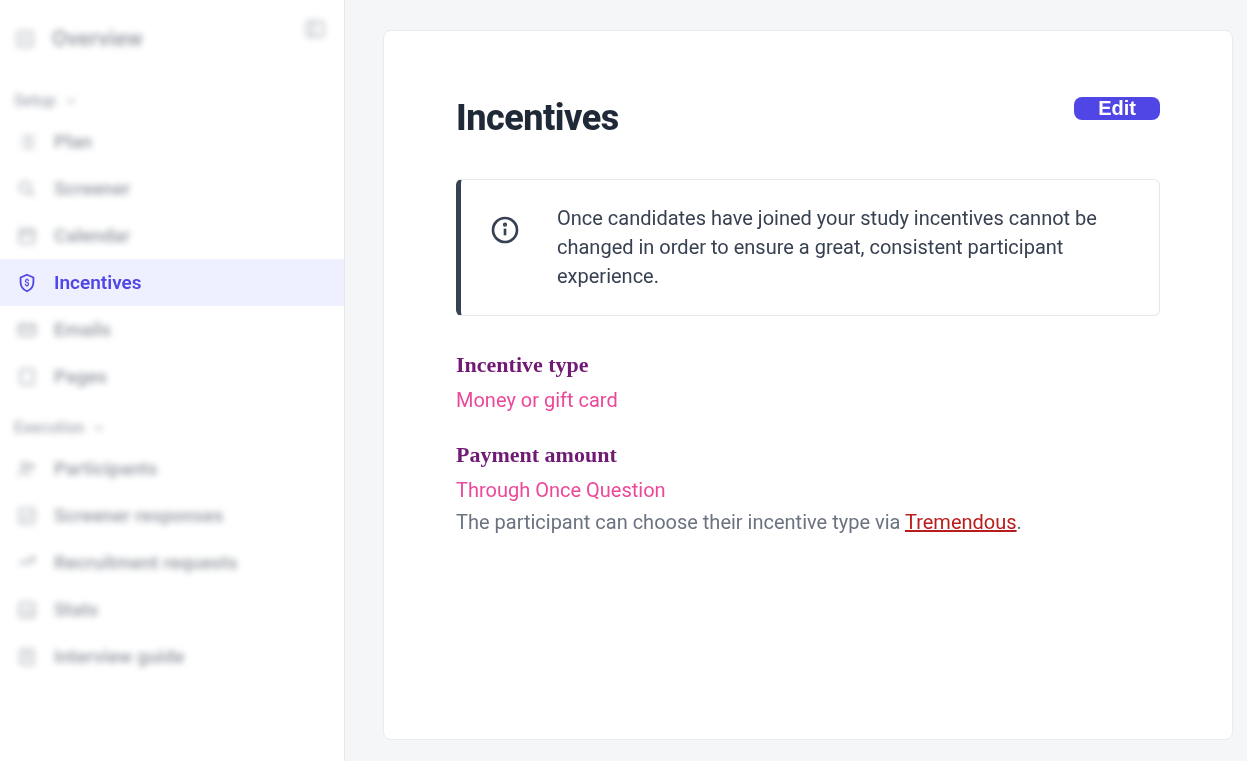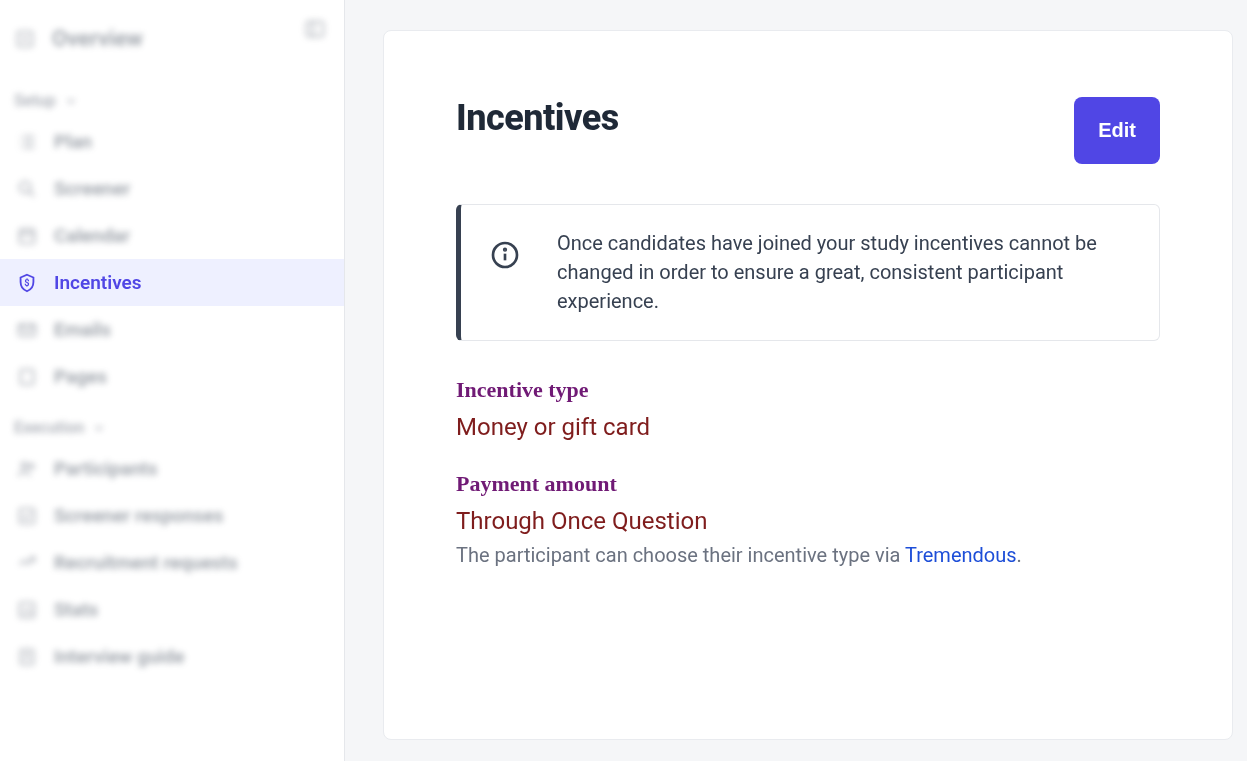--- a/index.html
+++ b/index.html
@@ -101,21 +101,21 @@
     font-size: 36px;
     font-weight: 800;
     color: #1f2937;
     letter-spacing: -0.5px;
   }
   .btn-primary {
     background: #5046e5;
     color: #ffffff;
     border: none;
     border-radius: 8px;
-    padding: 22px 24px;
+    padding: 0 24px;
     font-size: 20px;
     font-weight: 600;
     cursor: pointer;
   }
 
   .info-box {
     display: flex;
     align-items: flex-start;
     gap: 36px;
     border: 1px solid #e5e7eb;
@@ -141,30 +141,31 @@
     margin-bottom: 30px;
   }
   .field h3 {
     font-size: 22px;
     font-weight: 800;
     color: #701a75;
     margin-bottom: 10px;
     font-family: Liberation Serif, serif;
   }
   .field .value {
-    font-size: 24px;
-    color: #7f1d1d;
+    font-size: 20px;
+    color: #ec4899;
   }
   .field .hint {
     font-size: 20px;
     color: #6b7280;
     margin-top: 8px;
   }
   .field .hint a {
-    color: #1d4ed8;
+    color: #b91c1c;
+    text-decoration: underline;
     cursor: pointer;
   }
 
   svg { display: block; }
 </style>
 </head>
 <body>
 
 <nav class="sidebar">
 

